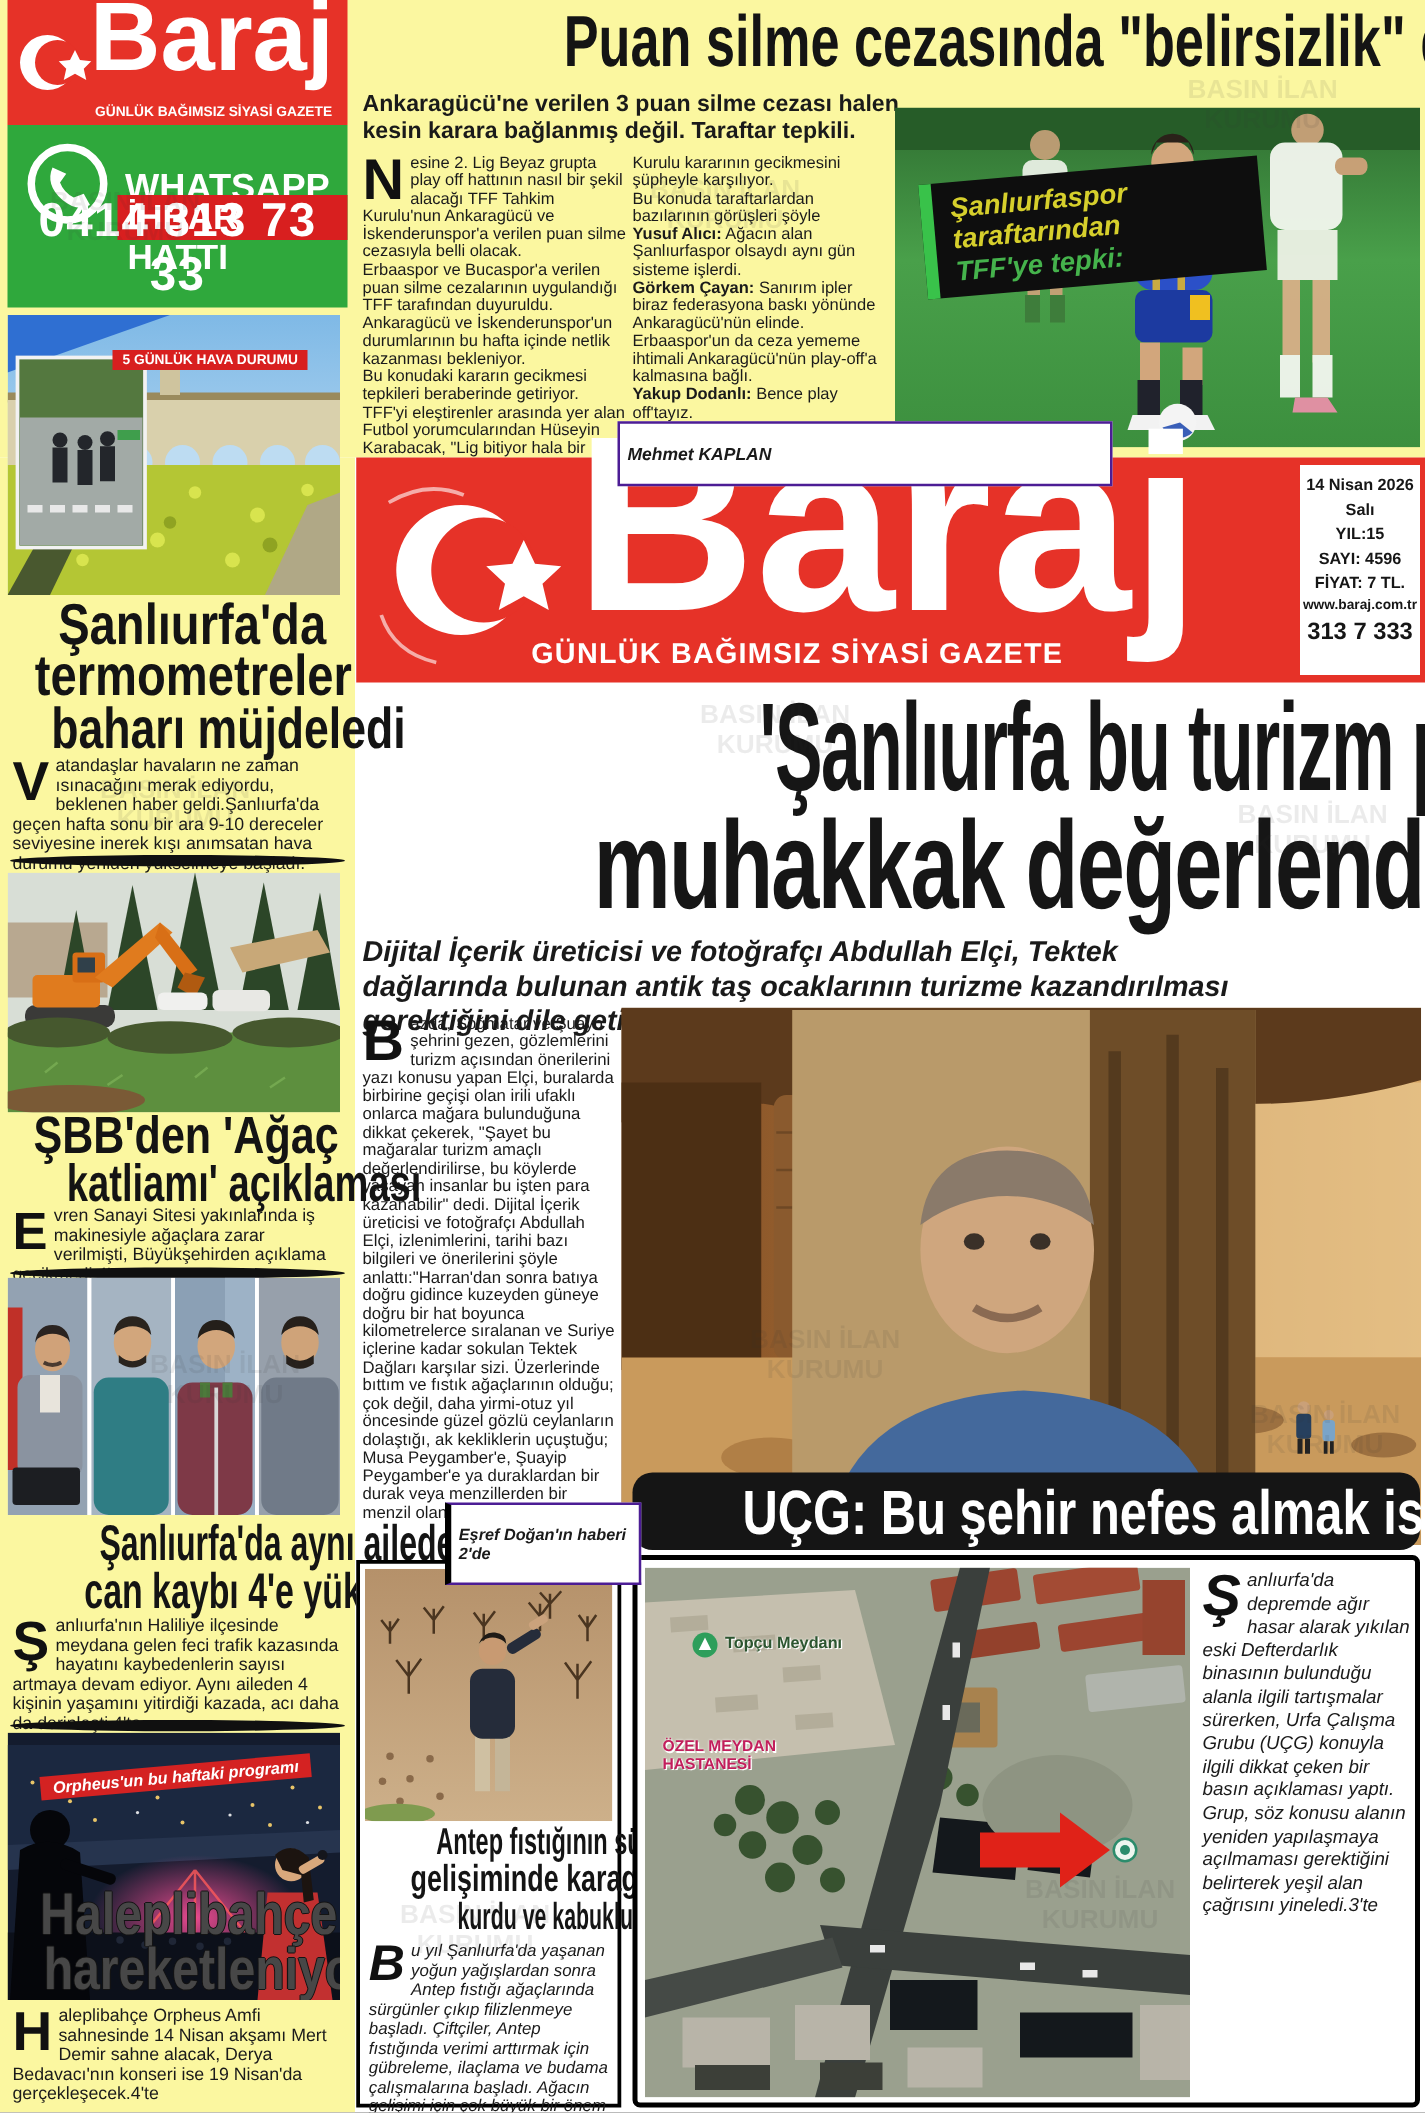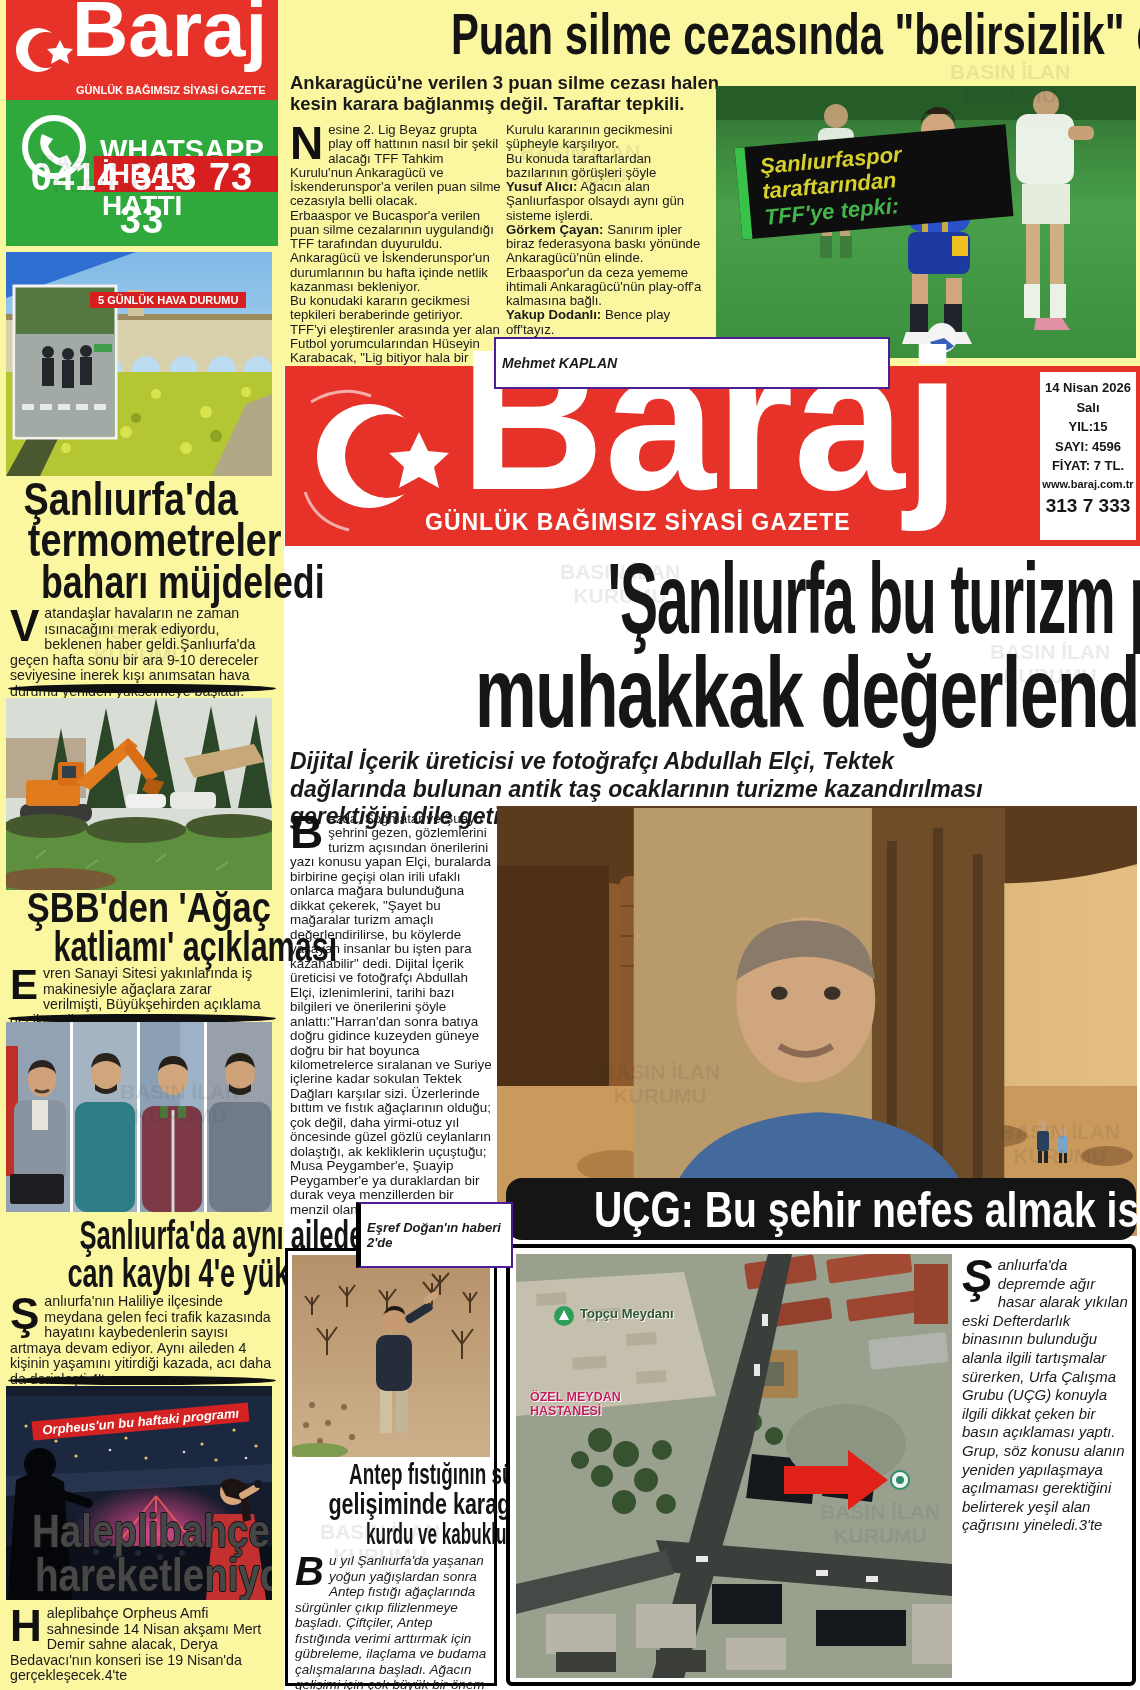--- a/index.html
+++ b/index.html
@@ -2,21 +2,21 @@
 <html><head>
 <meta charset="utf-8">
 <style>
   html,body{margin:0;padding:0;background:#888;}
   #page{position:relative;width:1140px;height:1690px;margin:0 auto;background:#ffffff;
         overflow:hidden;font-family:"Liberation Sans",sans-serif;color:#1a1a1a;}
   .abs{position:absolute;}
   .photo{position:absolute;overflow:hidden;}
   .photo svg{display:block;width:100%;height:100%;}
   p{margin:0;}
-  .hl{font-weight:bold;color:#141414;text-align:left;line-height:.92;}
+  .hl{font-weight:bold;color:#141414;text-align:right;line-height:.92;}
   .cond{display:inline-block;white-space:nowrap;transform-origin:center top;}
   .body-txt{text-align:left;line-height:1.1;}
   .dropcap{float:left;font-weight:bold;line-height:.75;margin:3px 5px 0 0;color:#111;}
   .divider{position:absolute;background:#101010;border-radius:50%;height:9px;}
   .byline-box{position:absolute;background:#fff;border:2px solid #4c1d95;font-weight:bold;
               font-style:italic;font-size:14px;padding:16px 6px;z-index:8;}
   .wm{position:absolute;white-space:pre-line;opacity:.09;font-weight:bold;font-size:21px;
       color:#333;text-align:center;z-index:60;pointer-events:none;line-height:1.15;}
   
   #logo-box{left:6px;top:0;width:272px;height:100px;background:#e63228;z-index:2;}
@@ -62,21 +62,21 @@
   #ucg-body{position:absolute;left:452px;top:8px;width:166px;font-size:15px;font-style:italic;line-height:1.24;}
   .map-label{position:absolute;font-weight:bold;text-shadow:0 0 2px #fff,1px 1px 0 #fff;}
   
   .left-hl{position:absolute;left:0;width:284px;}
   .ribbon{position:absolute;left:26px;top:26px;background:#d42222;color:#fff;font-size:13px;
           font-weight:bold;font-style:italic;padding:2px 10px;transform:rotate(-5deg);white-space:nowrap;}
   #halep-hl{position:absolute;left:0;bottom:2px;width:100%;text-align:center;line-height:.95;}
   #halep-hl .cond{font-size:47px;font-weight:bold;color:#474747;
        text-shadow:1px 0 #141414,-1px 0 #141414,0 1px #141414,0 -1px #141414;}
   .photo-tag{position:absolute;background:#d81f1f;color:#fff;font-weight:bold;font-size:11px;
-             padding:2px 8px;white-space:nowrap;margin-top:12px;}
+             padding:2px 8px;white-space:nowrap;}
 </style>
 </head>
 <body>
 
 <div id="page">
 
   <div class="abs" style="left:0;top:0;width:1140px;height:366px;background:#fbf7a0;"></div>
   <div class="abs" style="left:0;top:366px;width:284px;height:1324px;background:#fbf7a0;"></div>
 
   <div class="abs" id="logo-box">

